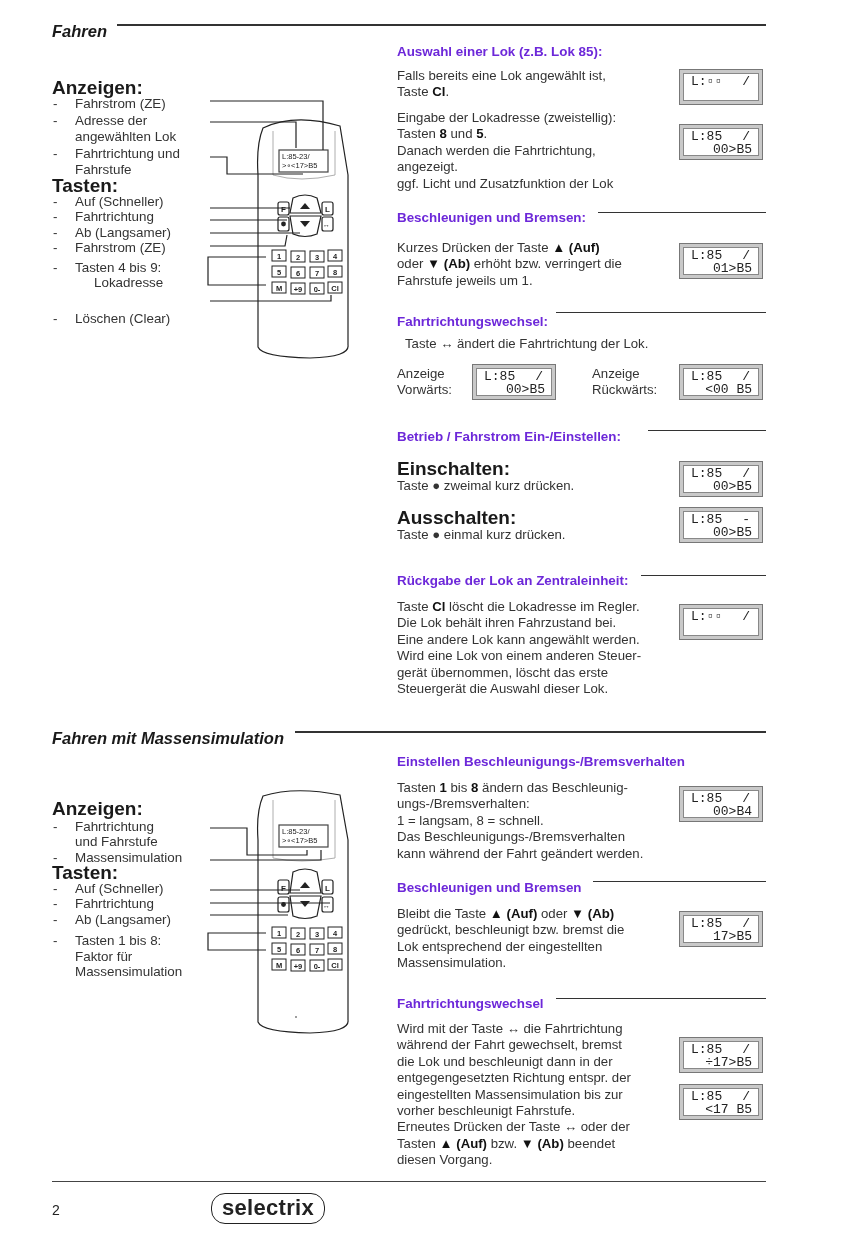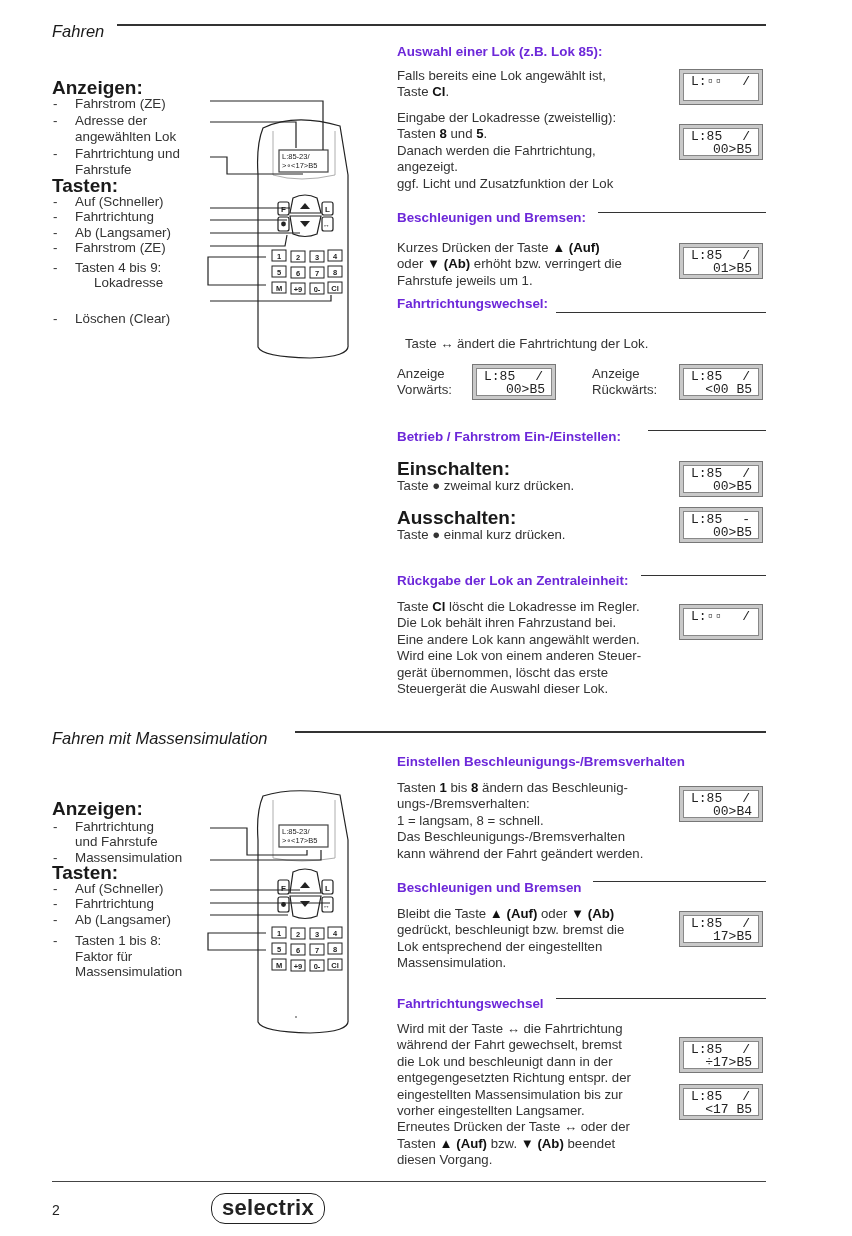--- a/index.html
+++ b/index.html
@@ -1,19 +1,19 @@
 <!DOCTYPE html>
 <html><head>
 <meta charset="utf-8">
 <style>
   html, body { margin: 0; padding: 0; background: #ffffff; }
   body { width: 852px; height: 1236px; position: relative; overflow: hidden;
          font-family: "Liberation Sans", sans-serif; color: #1f1f1f; }
   .abs { position: absolute; }
-  .section-title { font-size: 16.5px; font-weight: normal; font-style: italic; color: #1a1a1a; white-space: nowrap; }
+  .section-title { font-size: 16.5px; font-weight: bold; font-style: italic; color: #1a1a1a; white-space: nowrap; }
   .rule { position: absolute; height: 1.5px; background: #333; }
   .sub-head { font-size: 13.4px; font-weight: bold; color: #6d28d9; white-space: nowrap; }
   .body-text { font-size: 13.2px; line-height: 16.4px; color: #333; }
   .body-text b { color: #111; }
   .label-head { font-size: 19px; font-weight: bold; color: #1a1a1a; line-height: 16px; }
   .list { font-size: 13.4px; line-height: 15.4px; color: #333; }
   .list .li { position: relative; padding-left: 23px; }
   .list .li::before { content: "-"; position: absolute; left: 1px; }
   .lcd { position: absolute; width: 84px; height: 36px; box-sizing: border-box;
          border: 4px solid #c9c9c9; outline: 1px solid #777; outline-offset: -1px;
@@ -152,21 +152,21 @@
   <div><span>Kurzes Drücken der Taste </span><b>▲ (Auf)</b></div>
   <div><span>oder </span><b>▼ (Ab)</b><span> erhöht bzw. verringert die</span></div>
   <div>Fahrstufe jeweils um 1.</div>
 </div>
 <div class="lcd" style="left:679px; top:243px;">
   <span class="l1">L:85</span>
   <span class="l1r">/</span>
   <span class="l2">01&gt;B5</span>
 </div>
 
-<div class="abs sub-head" style="left:397px; top:296px;">Fahrtrichtungswechsel:</div>
+<div class="abs sub-head" style="left:397px; top:314px;">Fahrtrichtungswechsel:</div>
 <div class="rule" style="left:556px; top:312px; width:210px; height:1px;"></div>
 <div class="abs body-text" style="left:397px; top:336px;margin-left:8px;">Taste ↔ ändert die Fahrtrichtung der Lok.</div>
 <div class="abs inline-label" style="left:397px; top:366px;">
   <div>Anzeige</div>
   <div>Vorwärts:</div>
 </div>
 <div class="lcd" style="left:472px; top:364px;">
   <span class="l1">L:85</span>
   <span class="l1r">/</span>
   <span class="l2">00&gt;B5</span>
@@ -325,21 +325,21 @@
 </div>
 
 <div class="abs sub-head" style="left:397px; top:996px;">Fahrtrichtungswechsel</div>
 <div class="rule" style="left:556px; top:998px; width:210px; height:1px;"></div>
 <div class="abs body-text" style="left:397px; top:1021px; width:275px;">
   <div>Wird mit der Taste ↔ die Fahrtrichtung</div>
   <div>während der Fahrt gewechselt, bremst</div>
   <div>die Lok und beschleunigt dann in der</div>
   <div>entgegengesetzten Richtung entspr. der</div>
   <div>eingestellten Massensimulation bis zur</div>
-  <div>vorher eingestellten Langsamer.</div>
+  <div>vorher beschleunigt Fahrstufe.</div>
   <div>Erneutes Drücken der Taste ↔ oder der</div>
   <div><span>Tasten </span><b>▲ (Auf)</b><span> bzw. </span><b>▼ (Ab)</b><span> beendet</span></div>
   <div>diesen Vorgang.</div>
 </div>
 <div class="lcd" style="left:679px; top:1037px;">
   <span class="l1">L:85</span>
   <span class="l1r">/</span>
   <span class="l2">÷17&gt;B5</span>
 </div>
 <div class="lcd" style="left:679px; top:1084px;">

